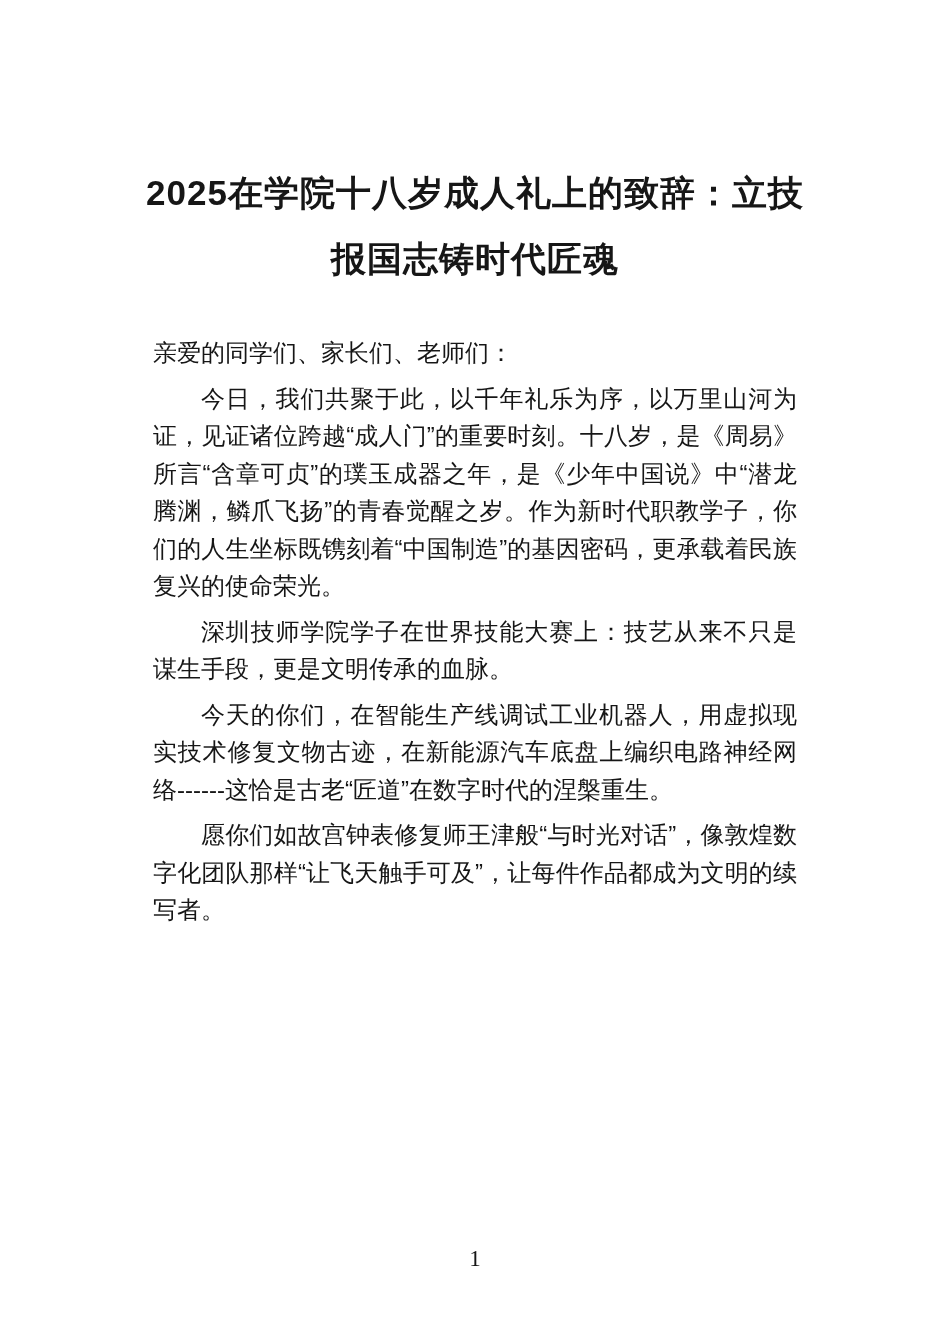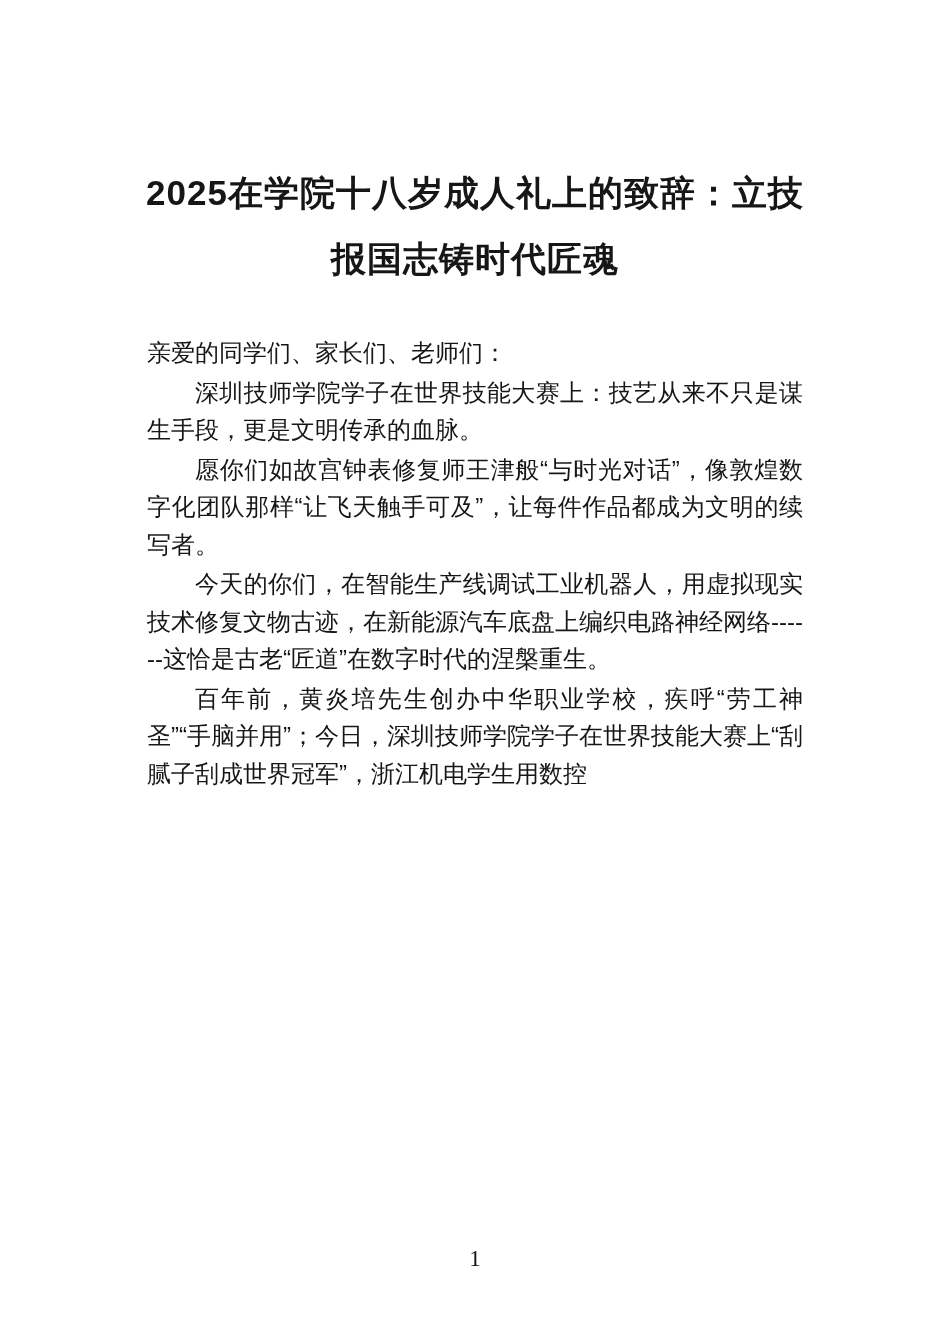--- a/index.html
+++ b/index.html
@@ -21,40 +21,40 @@
     line-height: 66px;
     font-weight: 700;
     text-align: center;
     letter-spacing: 1px;
   }
   .doc-body {
     font-size: 24px;
     line-height: 37.5px;
     text-align: justify;
   }
-  .para { margin: 2px; }
+  .para { margin: 8px; }
   .para.indent { text-indent: 2em; }
   .page-number {
     position: absolute;
     left: 0;
     right: 0;
     bottom: 72px;
     text-align: center;
     font-size: 23px;
     font-family: "Liberation Serif", serif;
   }
 </style>
 </head>
 <body>
 
 <div class="page">
   <h1 class="doc-title">2025在学院十八岁成人礼上的致辞：立技报国志铸时代匠魂</h1>
 
   <div class="doc-body">
       <p class="para">亲爱的同学们、家长们、老师们：</p>
+      <p class="para indent">今日，我们共聚于此，以千年礼乐为序，以万里山河为证，见证诸位跨越“成人门”的重要时刻。十八岁，是《周易》所言“含章可贞”的璞玉成器之年，是《少年中国说》中“潜龙腾渊，鳞爪飞扬”的青春觉醒之岁。作为新时代职教学子，你们的人生坐标既镌刻着“中国制造”的基因密码，更承载着民族复兴的使命荣光。</p>
       <p class="para indent">深圳技师学院学子在世界技能大赛上：技艺从来不只是谋生手段，更是文明传承的血脉。</p>
+      <p class="para indent">今天的你们，在智能生产线调试工业机器人，用虚拟现实技术修复文物古迹，在新能源汽车底盘上编织电路神经网络------这恰是古老“匠道”在数字时代的涅槃重生。</p>
       <p class="para indent">愿你们如故宫钟表修复师王津般“与时光对话”，像敦煌数字化团队那样“让飞天触手可及”，让每件作品都成为文明的续写者。</p>
-      <p class="para indent">今天的你们，在智能生产线调试工业机器人，用虚拟现实技术修复文物古迹，在新能源汽车底盘上编织电路神经网络------这恰是古老“匠道”在数字时代的涅槃重生。</p>
-      <p class="para indent">百年前，黄炎培先生创办中华职业学校，疾呼“劳工神圣”“手脑并用”；今日，深圳技师学院学子在世界技能大赛上“刮腻子刮成世界冠军”，浙江机电学生用数控</p>
     </div>
 
   <div class="page-number">1</div>
 </div>
 
 </body></html>

